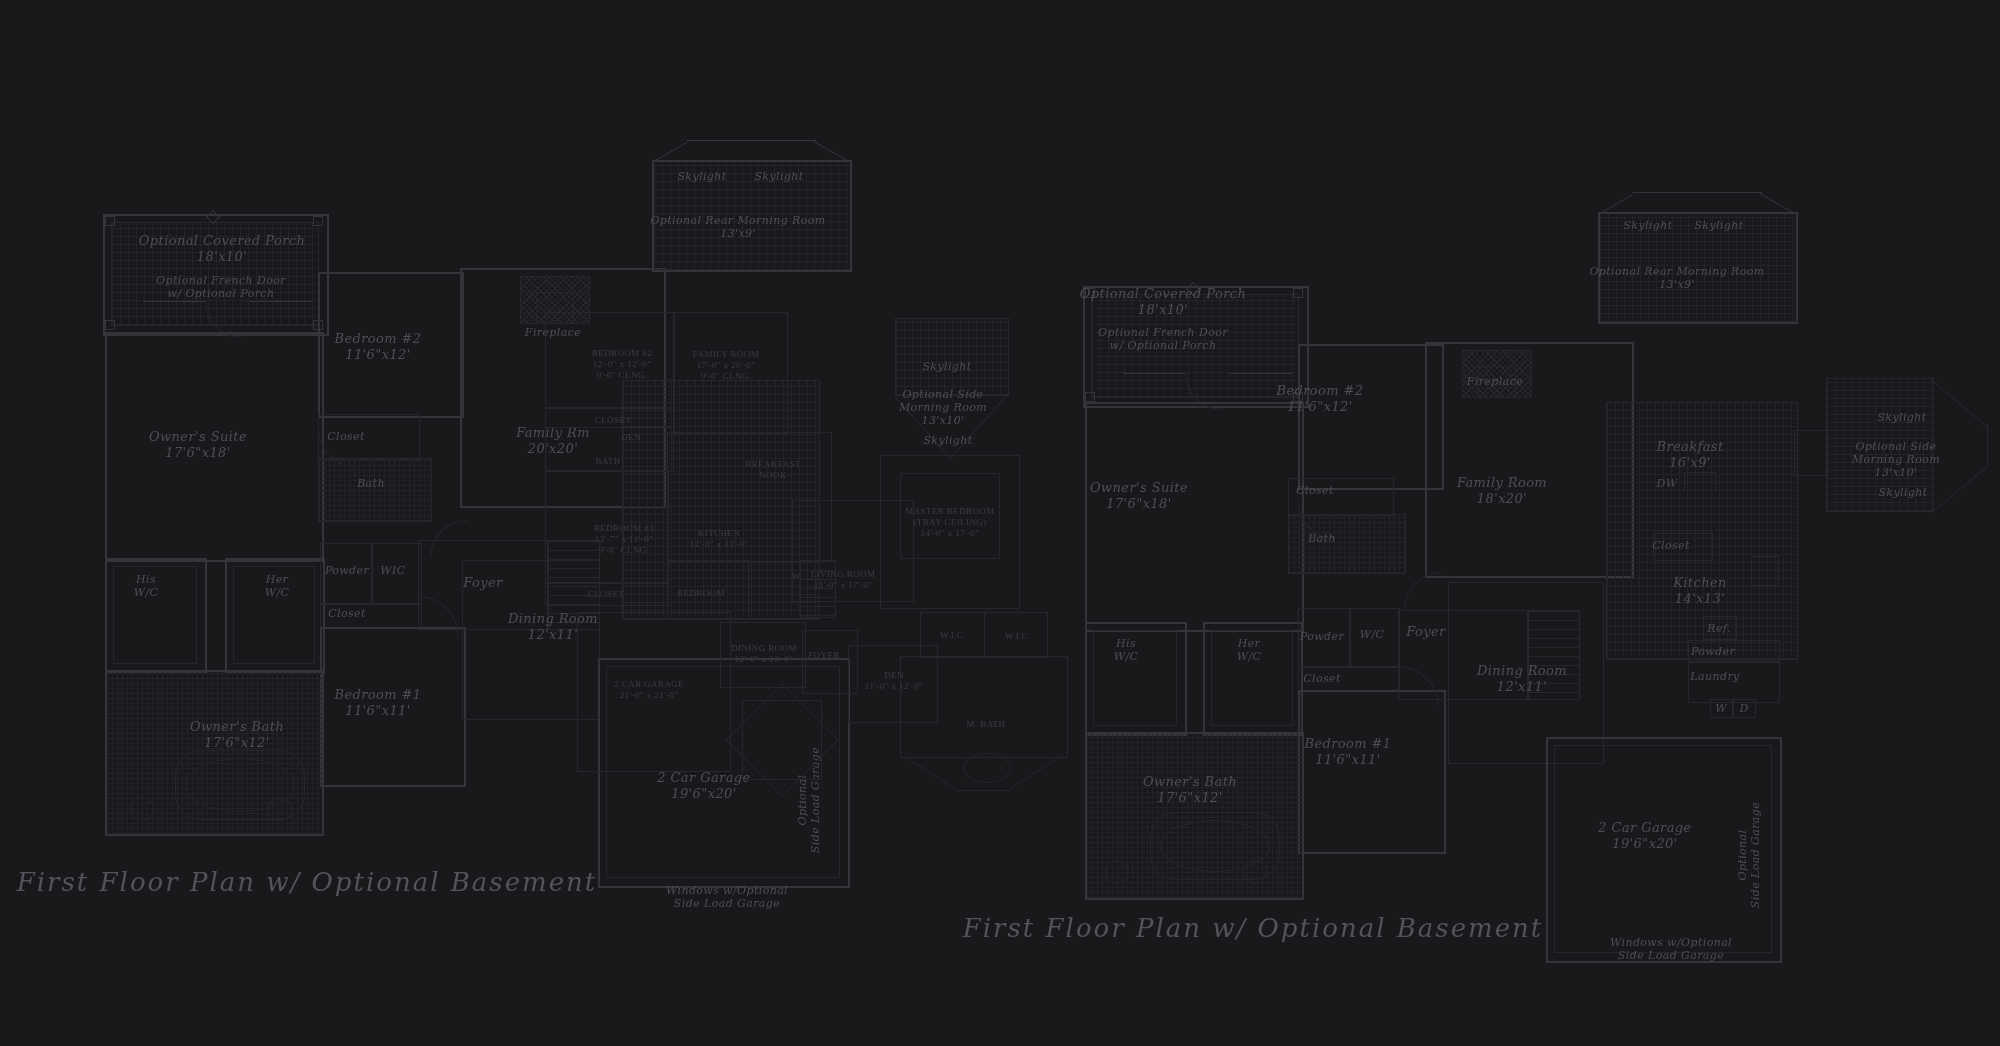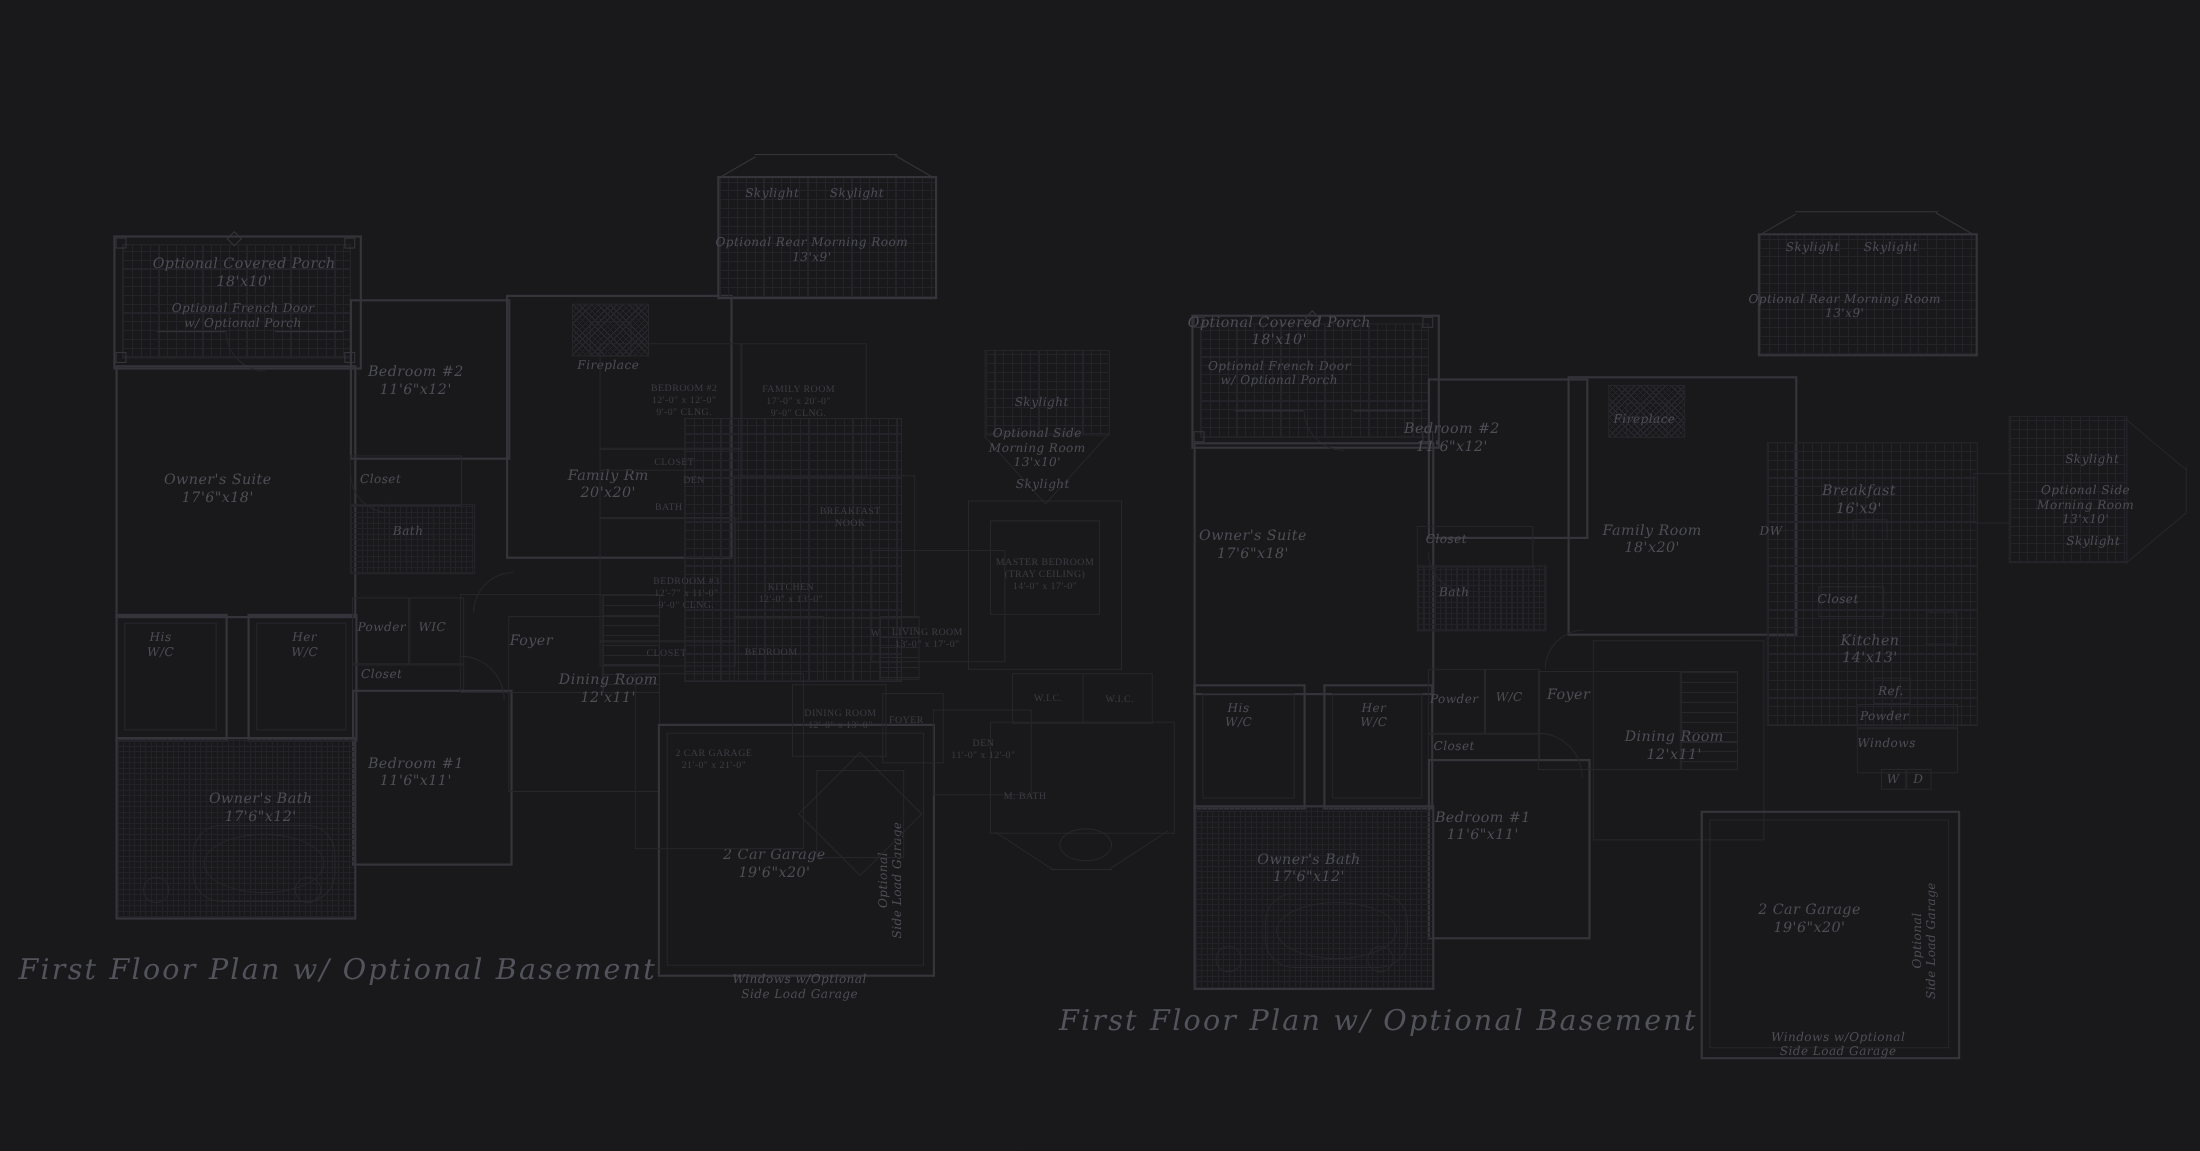--- a/index.html
+++ b/index.html
@@ -188,21 +188,21 @@
 13'-0" x 17'-0"</span>
   <span class="a cap" style="left:701px;top:593px">BEDROOM</span>
   <span class="a cap" style="left:796px;top:576px">W</span>
   <span class="a cap" style="left:950px;top:522px">MASTER BEDROOM
 (TRAY CEILING)
 14'-0" x 17'-0"</span>
   <span class="a cap" style="left:953px;top:635px">W.I.C.</span>
   <span class="a cap" style="left:1018px;top:636px">W.I.C.</span>
   <span class="a cap" style="left:894px;top:681px">DEN
 11'-0" x 12'-0"</span>
-  <span class="a cap" style="left:932px;top:724px">M. BATH</span>
+  <span class="a cap" style="left:986px;top:724px">M. BATH</span>
   <span class="a cap" style="left:764px;top:654px">DINING ROOM
 12'-0" x 13'-0"</span>
   <span class="a cap" style="left:824px;top:655px">FOYER</span>
   <span class="a cap" style="left:649px;top:690px">2 CAR GARAGE
 21'-0" x 21'-0"</span>
 
   <div>
     <i class="a r2" style="left:1083px;top:286px;width:222px;height:118px"></i>
     <i class="a r1 grid" style="left:1091px;top:294px;width:206px;height:102px"></i>
     <i class="a post" style="left:1085px;top:288px"></i>
@@ -281,27 +281,27 @@
   <span class="a lbl" style="left:1348px;top:752px">Bedroom #1
 11'6"x11'</span>
   <span class="a lbl" style="left:1190px;top:790px">Owner's Bath
 17'6"x12'</span>
   <span class="a lbl" style="left:1426px;top:632px">Foyer</span>
   <span class="a lbl sm" style="left:1495px;top:381px">Fireplace</span>
   <span class="a lbl" style="left:1502px;top:491px">Family Room
 18'x20'</span>
   <span class="a lbl" style="left:1690px;top:455px">Breakfast
 16'x9'</span>
-  <span class="a lbl sm" style="left:1610px;top:483px">DW</span>
+  <span class="a lbl sm" style="left:1667px;top:483px">DW</span>
   <span class="a lbl sm" style="left:1671px;top:545px">Closet</span>
   <span class="a lbl" style="left:1700px;top:591px">Kitchen
 14'x13'</span>
   <span class="a lbl sm" style="left:1719px;top:628px">Ref.</span>
   <span class="a lbl sm" style="left:1713px;top:651px">Powder</span>
-  <span class="a lbl sm" style="left:1715px;top:676px">Windows</span>
+  <span class="a lbl sm" style="left:1715px;top:676px">Laundry</span>
   <span class="a lbl sm" style="left:1721px;top:708px">W</span>
   <span class="a lbl sm" style="left:1744px;top:708px">D</span>
   <span class="a lbl" style="left:1522px;top:679px">Dining Room
 12'x11'</span>
   <span class="a lbl sm" style="left:1648px;top:225px">Skylight</span>
   <span class="a lbl sm" style="left:1719px;top:225px">Skylight</span>
   <span class="a lbl sm" style="left:1677px;top:278px">Optional Rear Morning Room
 13'x9'</span>
   <span class="a lbl sm" style="left:1902px;top:417px">Skylight</span>
   <span class="a lbl sm" style="left:1896px;top:459px">Optional Side

